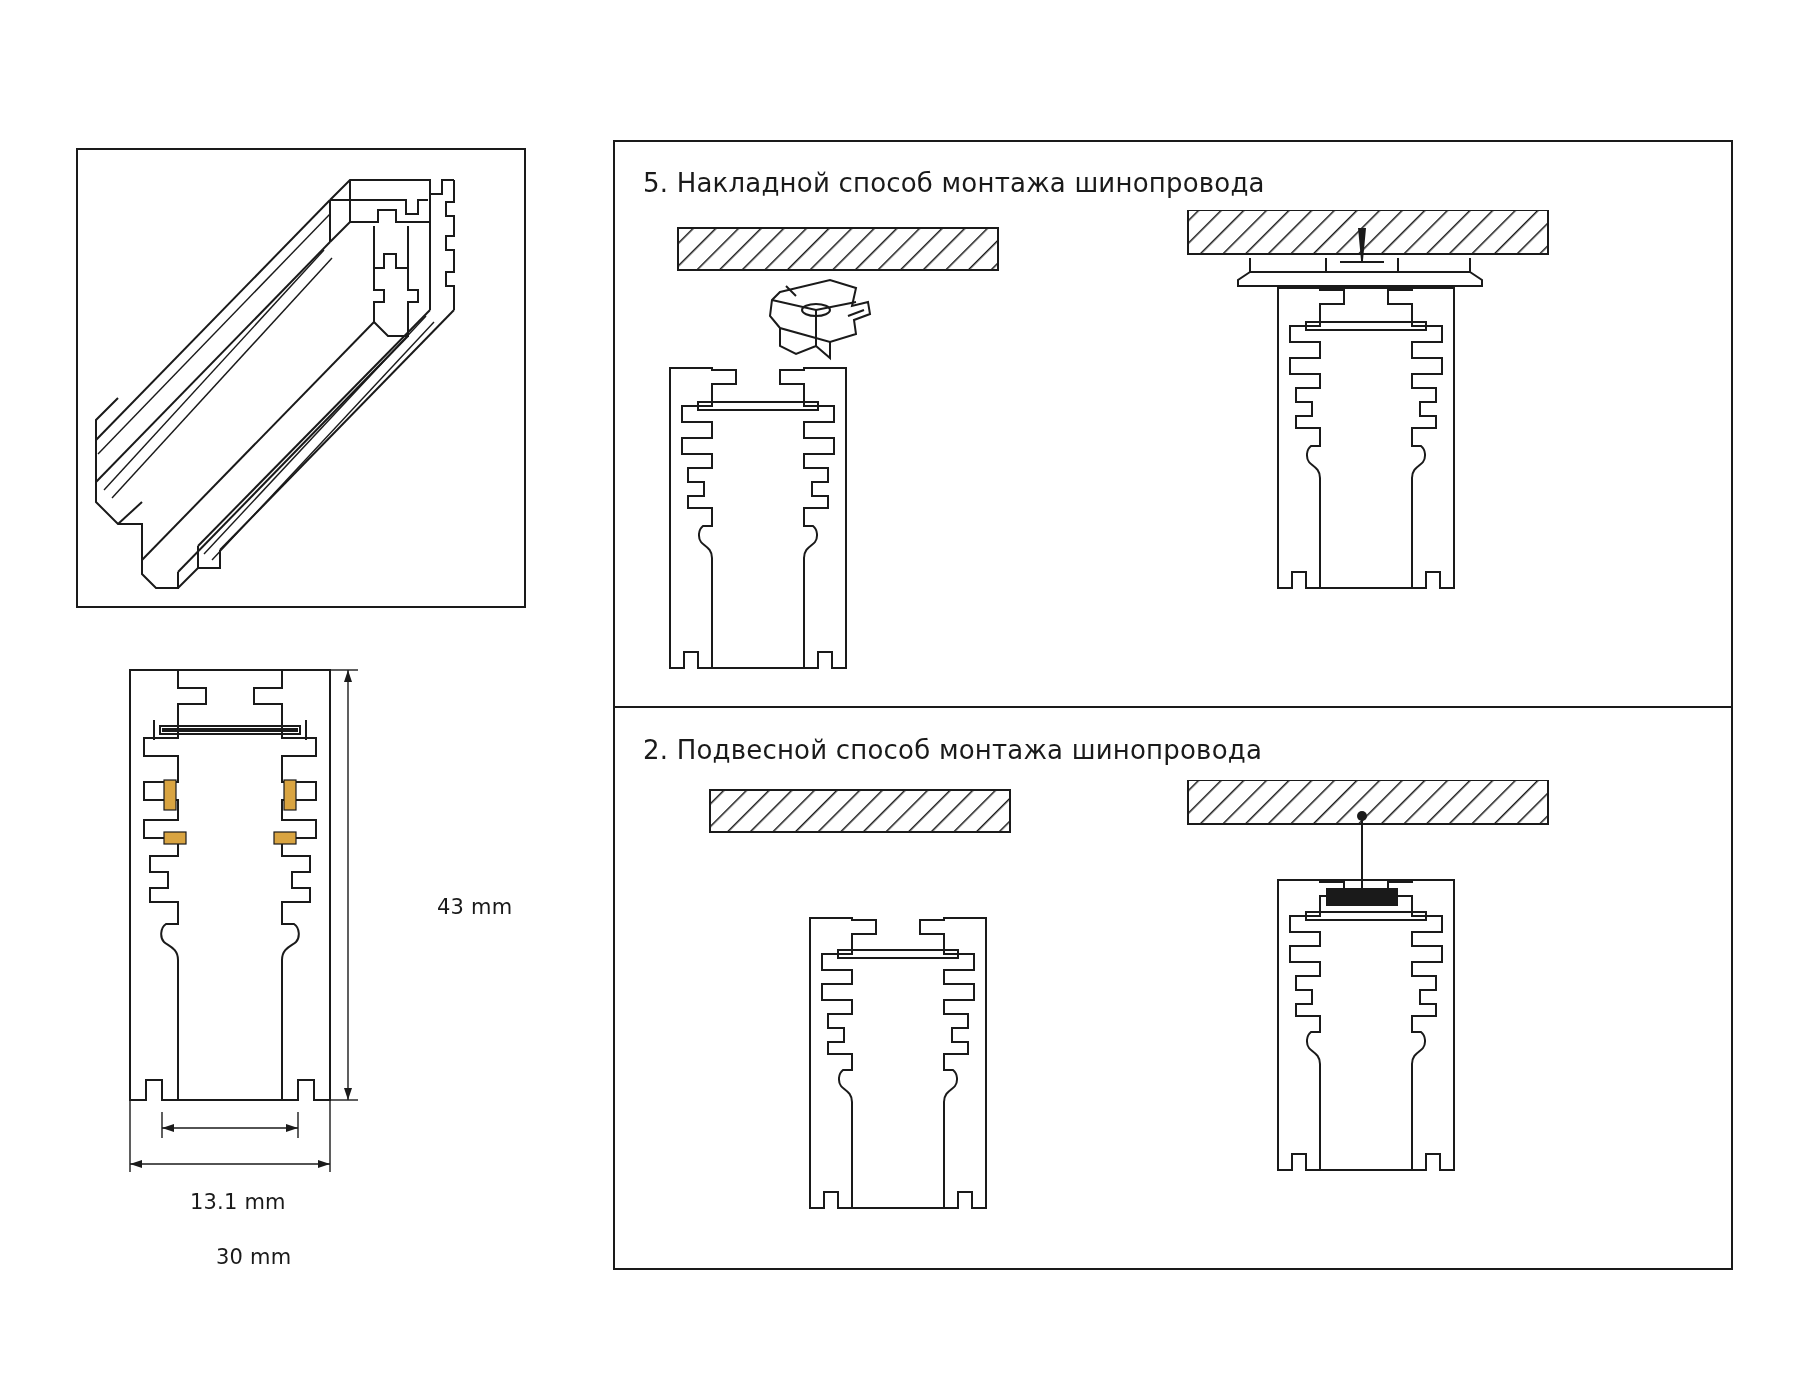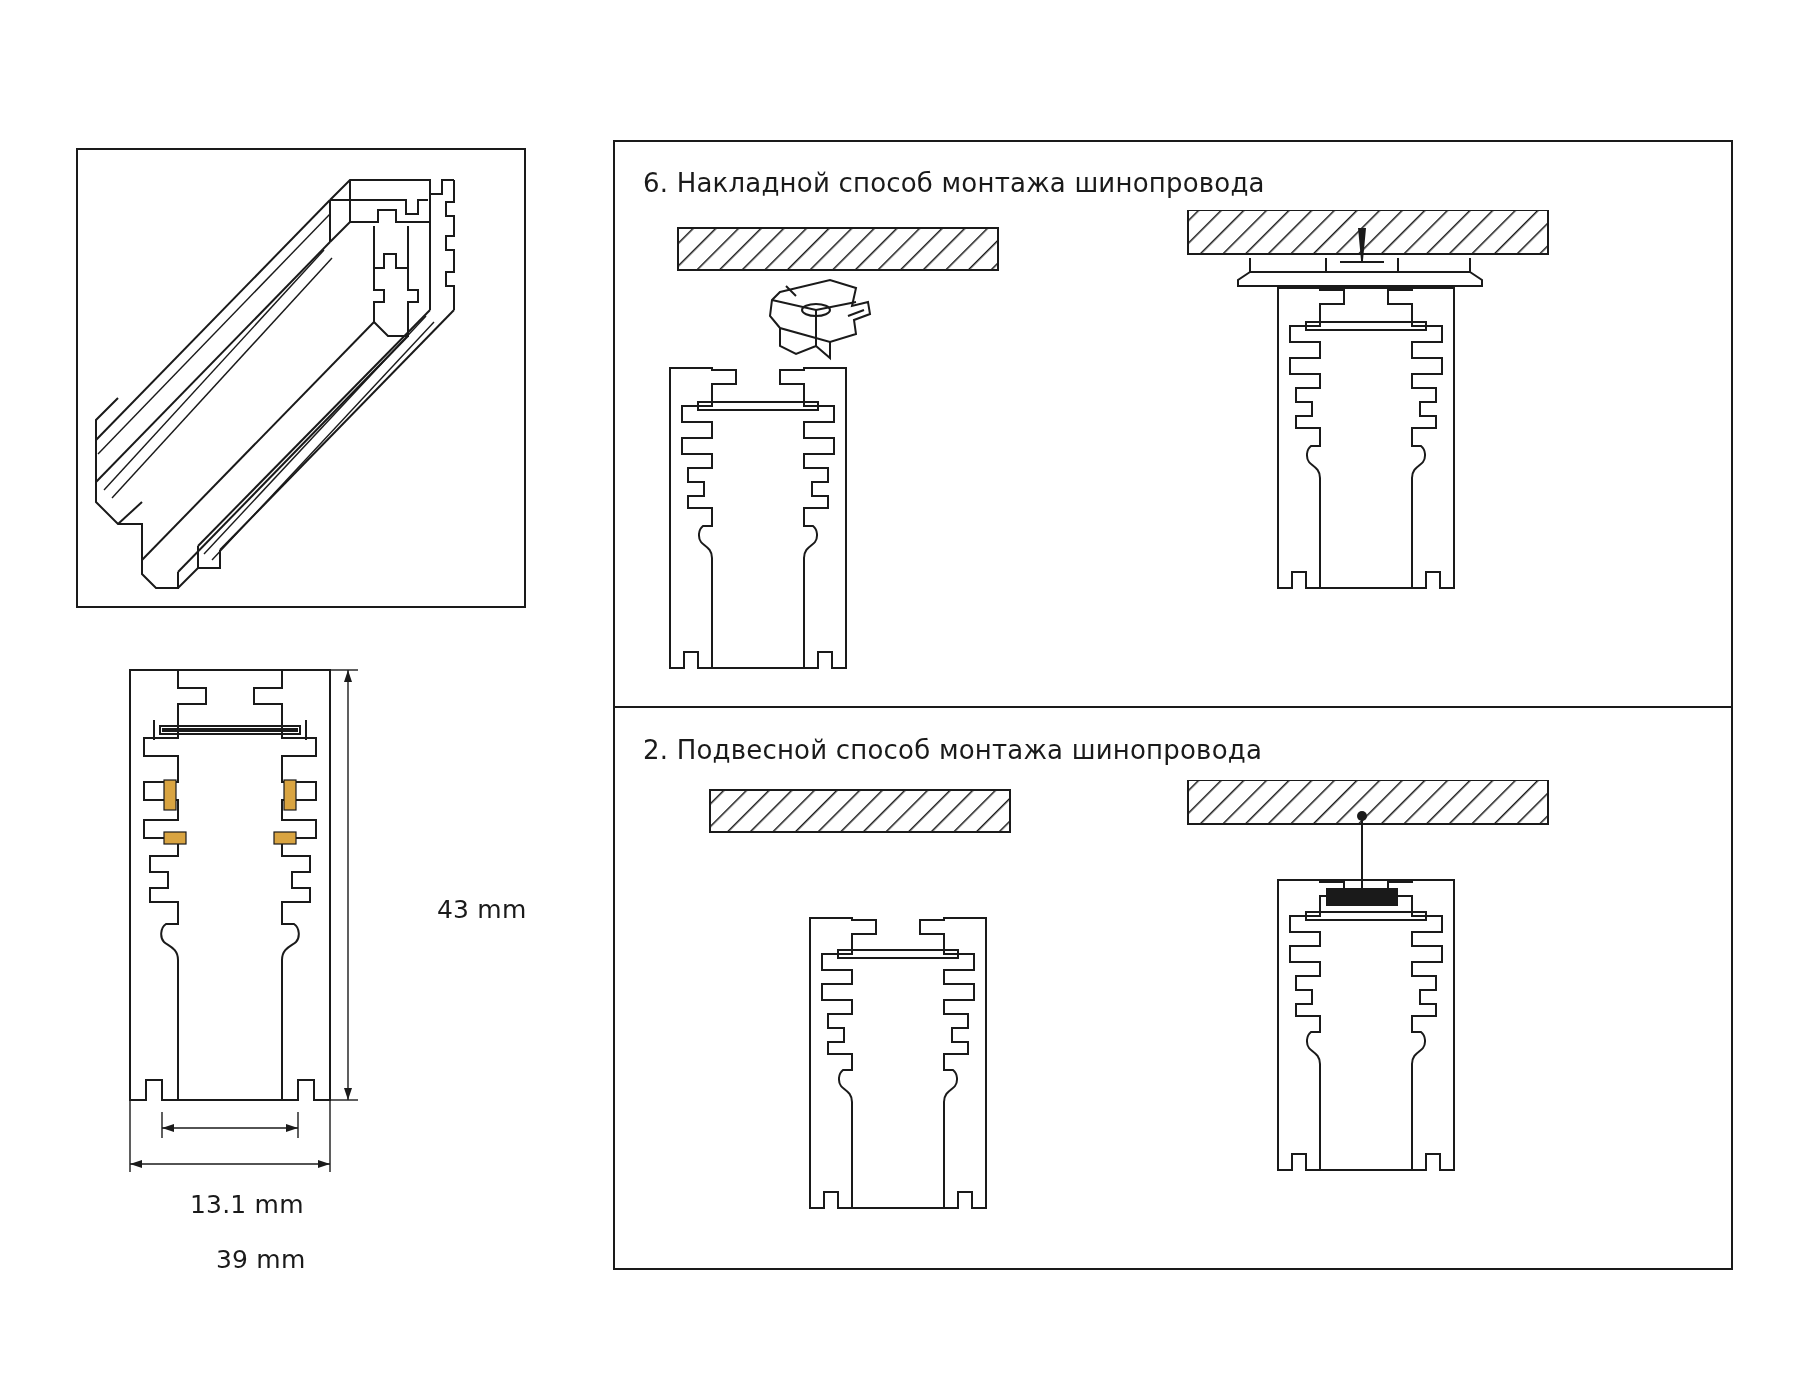--- a/index.html
+++ b/index.html
@@ -38,21 +38,21 @@
   .section-box {
     position: absolute;
     left: 120px;
     top: 660px;
     width: 300px;
     height: 530px;
   }
 
   .dim-label {
     position: absolute;
-    font-size: 25px;
+    font-size: 21px;
     letter-spacing: 0.2px;
     color: #1a1a1a;
     white-space: nowrap;
   }
   .dim-43 { left: 437px; top: 895px; }
   .dim-115 { left: 190px; top: 1190px; }
   .dim-21 { left: 216px; top: 1245px; }
 
   
   .panel {
@@ -178,26 +178,26 @@
       <path class="ln-thin" d="M10 440 L10 512"></path>
       <path class="ln-thin" d="M210 440 L210 512"></path>
       <path class="ln-thin" d="M10 504 L210 504"></path>
       <path class="fill-dark" d="M10 504 L22 500 L22 508 Z"></path>
       <path class="fill-dark" d="M210 504 L198 500 L198 508 Z"></path>
     </svg>
   </div>
 
   <div class="dim-label dim-43">43 mm</div>
   <div class="dim-label dim-115">13.1 mm</div>
-  <div class="dim-label dim-21">39 mm</div>
+  <div class="dim-label dim-21">30 mm</div>
 
   <div class="panel"></div>
   <div class="panel-divider"></div>
 
-  <div class="panel-title title-1">6. Накладной способ монтажа шинопровода</div>
+  <div class="panel-title title-1">5. Накладной способ монтажа шинопровода</div>
   <div class="panel-title title-2">2. Подвесной способ монтажа шинопровода</div>
 
   <svg style="position:absolute;left:620px;top:210px;" width="1100" height="480" viewBox="0 0 1100 480">
     <defs>
       <pattern id="hatch" width="16" height="16" patternTransform="rotate(45)" patternUnits="userSpaceOnUse">
         <line x1="0" y1="0" x2="0" y2="16" stroke="#1a1a1a" stroke-width="3"></line>
       </pattern>
     </defs>
 
     <g>

